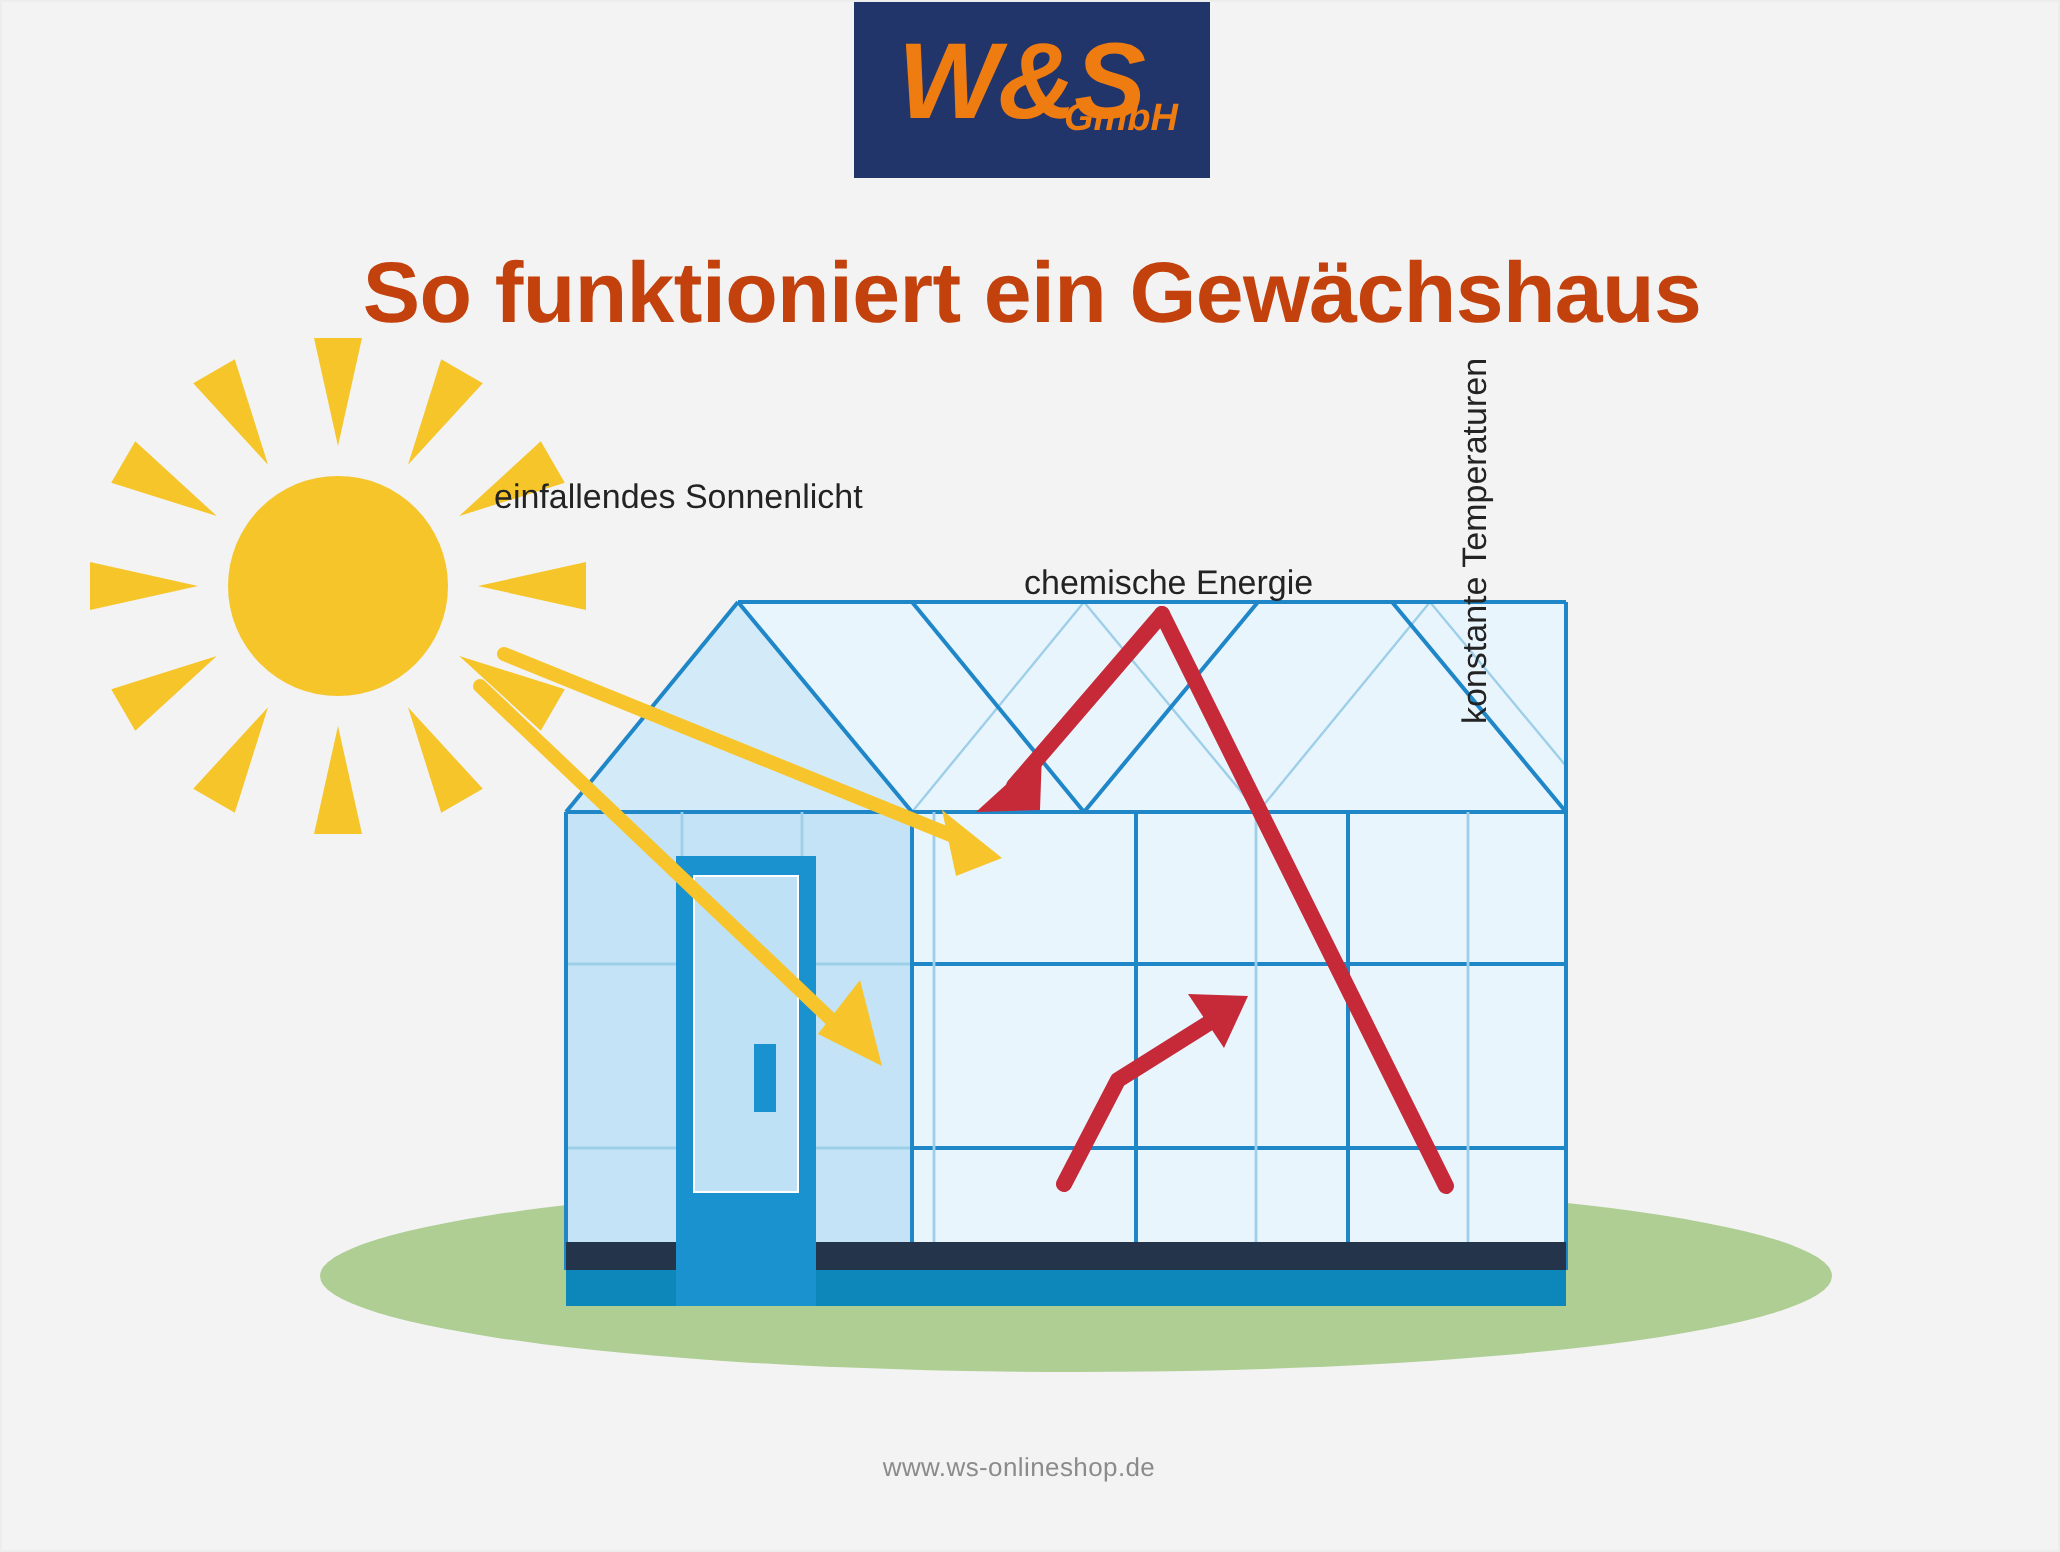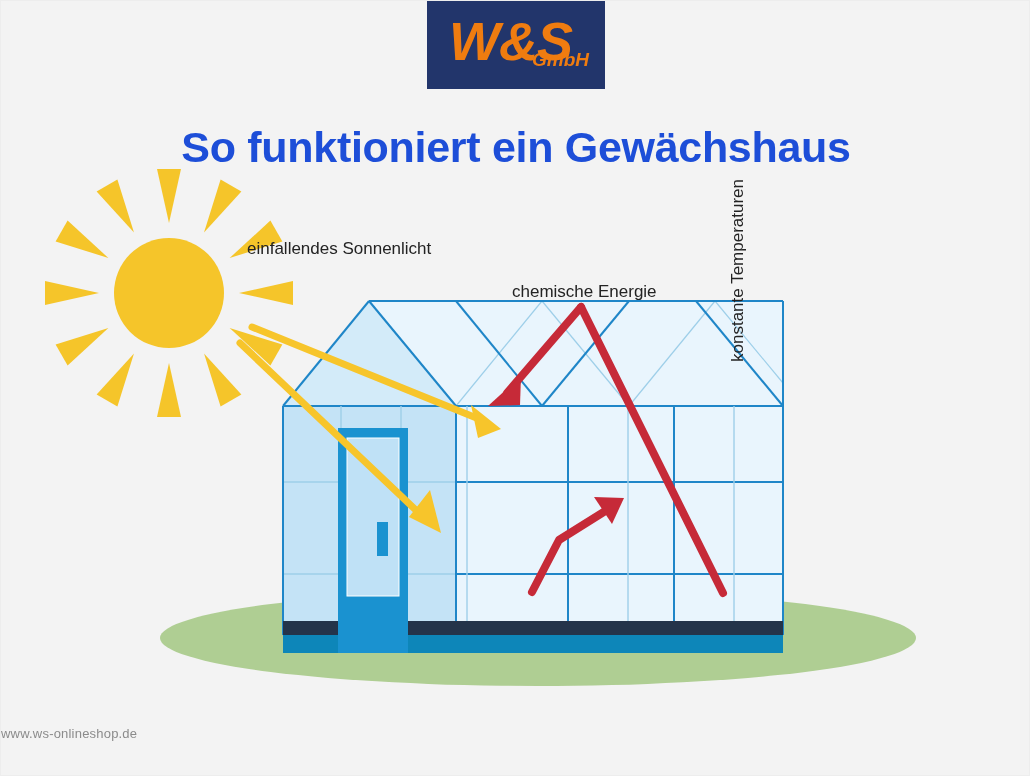--- a/index.html
+++ b/index.html
@@ -68,21 +68,21 @@
   #title {
     position: absolute;
     left: 0;
     top: 122px;
     width: 1030px;
     text-align: center;
     font-family: "Liberation Sans", sans-serif;
     font-weight: bold;
     font-size: 43px;
     letter-spacing: -0.3px;
-    color: #1d4ed8;
+    color: #c2410c;
   }
 
   
   .label {
     position: absolute;
     font-family: "Liberation Sans", sans-serif;
     font-size: 17px;
     color: #232323;
     white-space: nowrap;
     text-align: center;
@@ -101,21 +101,21 @@
     width: 220px;
     transform: rotate(-90deg);
     transform-origin: 0 0;
     text-align: left;
   }
   #footer {
     position: absolute;
     left: 0;
     top: 725px;
     width: 1017px;
-    text-align: left;
+    text-align: center;
     font-family: "Liberation Sans", sans-serif;
     font-size: 13px;
     color: #8b8b8b;
     letter-spacing: 0.2px;
   }
 
   
   #scene {
     position: absolute;
     left: 0;

